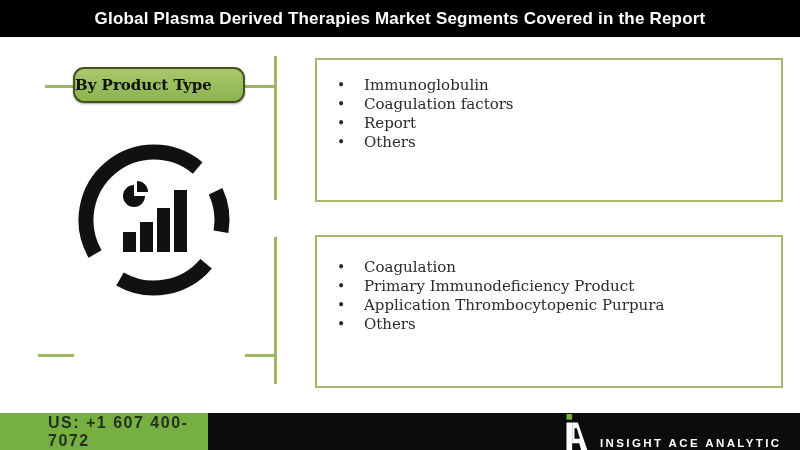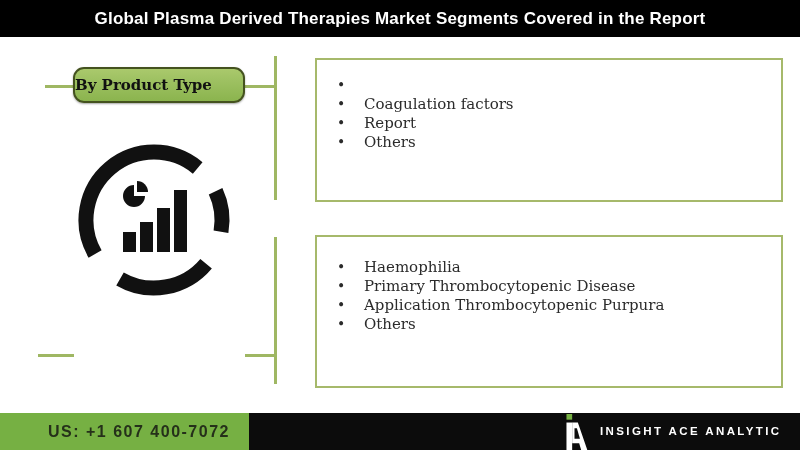--- a/index.html
+++ b/index.html
@@ -66,31 +66,31 @@
   .seg-box li .dot {
     width:33px; flex:0 0 33px; text-align:left; padding-left:6px;
     font-size:14px; color:#2b2b2b;
   }
 
   
   .footer-black {
     position:absolute; left:0; top:413px; width:800px; height:37px; background:#0c0c0c;
   }
   .footer-green {
-    position:absolute; left:0; top:413px; width:249px; height:37px; background:#76b043;
+    position:absolute; left:0; top:413px; width:208px; height:37px; background:#76b043;
     display:flex; align-items:center;
   }
   .footer-green .phone {
     padding-left:48px; font-family:"Liberation Sans","DejaVu Sans",sans-serif;
     font-weight:bold; font-size:16px; letter-spacing:1.5px; color:#25301a;
   }
   .brand { position:absolute; top:413px; left:560px; height:37px; display:flex; align-items:center; }
   .brand-logo { position:absolute; left:2px; top:1px; width:26px; height:36px; }
   .brand-name {
-    position:absolute; left:40px; top:12px; white-space:nowrap;
+    position:absolute; left:40px; top:24px; white-space:nowrap;
     color:#ffffff; font-family:"Liberation Sans","DejaVu Sans",sans-serif;
     font-weight:bold; font-size:11.5px; letter-spacing:2.4px;
   }
 </style>
 </head>
 <body>
 
 <div id="stage">
 
   <div class="header">
@@ -126,45 +126,46 @@
 
       <path d="M -20 -24 L -20 -35 A 11 11 0 1 0 -9 -24 Z" fill="#111111"></path>
       <path d="M -17 -28 L -17 -39 A 11 11 0 0 1 -6 -28 Z" fill="#111111"></path>
     </svg>
   </div>
 
   <div class="seg-box" id="box-product">
     <ul>
       <li>
           <span class="dot">•</span>
+          <span>Immunoglobulin</span>
         </li>
       <li>
           <span class="dot">•</span>
           <span>Coagulation factors</span>
         </li>
       <li>
           <span class="dot">•</span>
           <span>Report</span>
         </li>
       <li>
           <span class="dot">•</span>
           <span>Others</span>
         </li>
     </ul>
   </div>
 
   <div class="seg-box" id="box-application">
     <ul>
       <li>
           <span class="dot">•</span>
-          <span>Haemophilia</span>
+          <span>Coagulation</span>
         </li>
       <li>
           <span class="dot">•</span>
-          <span>Primary Thrombocytopenic Disease</span>
+          <span>Primary Immunodeficiency Product</span>
         </li>
       <li>
           <span class="dot">•</span>
           <span>Application Thrombocytopenic Purpura</span>
         </li>
       <li>
           <span class="dot">•</span>
           <span>Others</span>
         </li>
     </ul>

